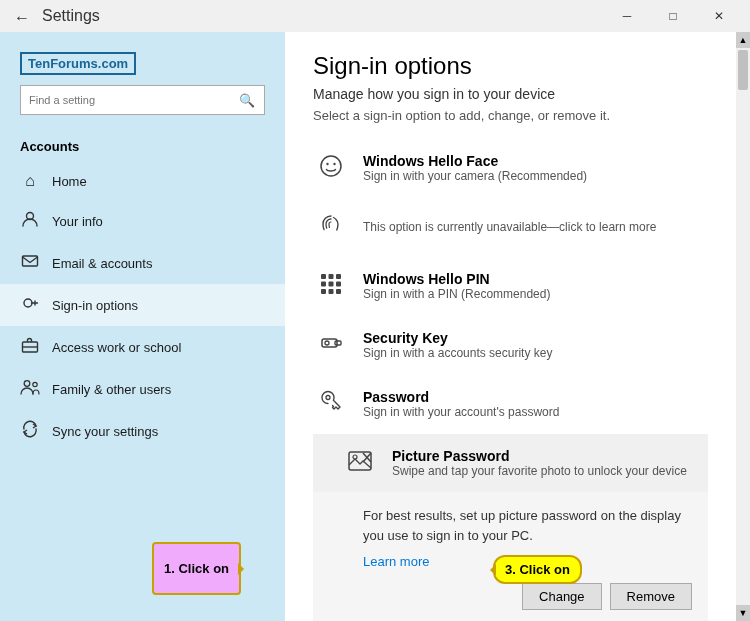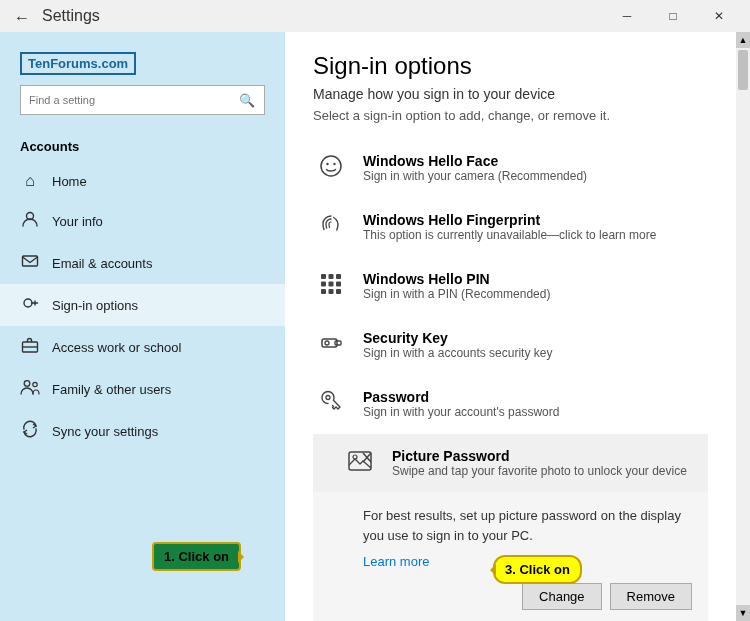--- a/index.html
+++ b/index.html
@@ -260,24 +260,24 @@
       width: 10px;
       height: 40px;
       border-radius: 2px;
     }
 
     
     .callout-1 {
       position: absolute;
       left: 152px;
       top: 258px;
-      background: #15803d;
+      background: #f0abfc;
       border: 2px solid #c8a000;
       border-radius: 4px;
-      padding: 5px 10px;
+      padding: 17px 10px;
       font-size: 13px;
       font-weight: bold;
       color: #000;
       white-space: nowrap;
       z-index: 20;
     }
     .callout-1::after {
       content: '';
       position: absolute;
       right: -11px;
@@ -440,21 +440,20 @@
             <div class="option-icon">
               <svg width="26" height="26" viewBox="0 0 26 26" fill="none">
                 <path d="M13 4C8.582 4 5 7.582 5 12c0 2 .5 4 1 5.5" stroke="#444" stroke-width="1.4" stroke-linecap="round"></path>
                 <path d="M13 7c-2.761 0-5 2.239-5 5 0 1.5.3 3 .7 4.2" stroke="#444" stroke-width="1.3" stroke-linecap="round"></path>
                 <path d="M13 10c-1.105 0-2 .895-2 2 0 1 .2 2.5.5 3.5" stroke="#444" stroke-width="1.2" stroke-linecap="round"></path>
                 <path d="M18 7.5c1.2 1.2 2 2.8 2 4.5 0 2-.6 4.5-1.2 6" stroke="#444" stroke-width="1.4" stroke-linecap="round"></path>
                 <path d="M15.5 5.5c.7.3 1.4.8 1.9 1.4" stroke="#444" stroke-width="1.3" stroke-linecap="round"></path>
               </svg>
             </div>
             <div class="option-text">
-              <div class="option-title">Windows Hello Fingerprint</div>
               <div class="option-desc">This option is currently unavailable—click to learn more</div>
             </div>
           </div>
 
           <div class="option-item">
             <div class="option-icon">
               <svg width="26" height="26" viewBox="0 0 26 26" fill="none">
                 <rect x="3" y="3" width="5" height="5" rx="1" fill="#444"></rect>
                 <rect x="10.5" y="3" width="5" height="5" rx="1" fill="#444"></rect>
                 <rect x="18" y="3" width="5" height="5" rx="1" fill="#444"></rect>

